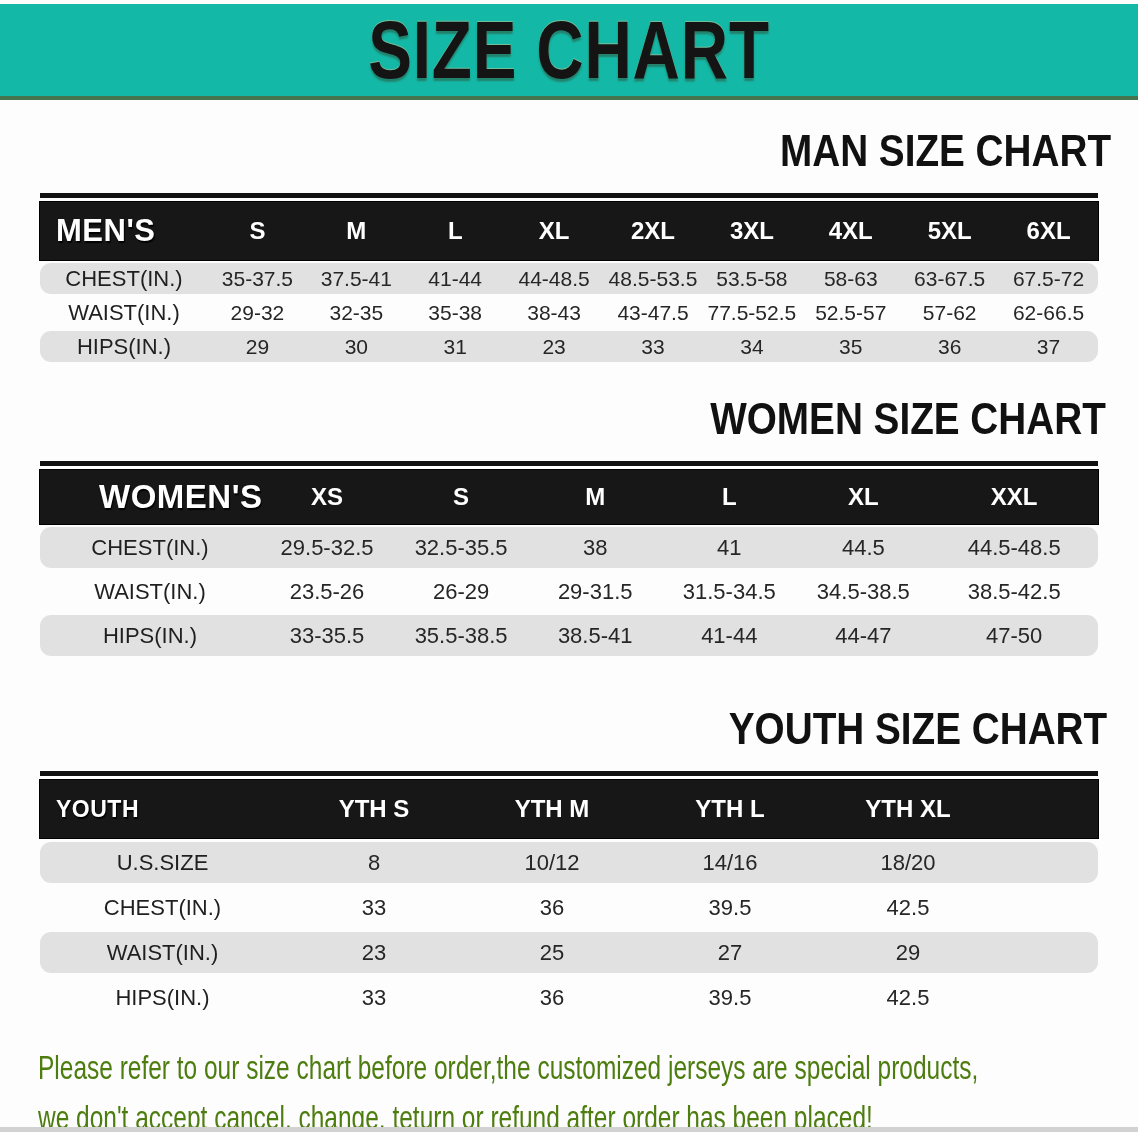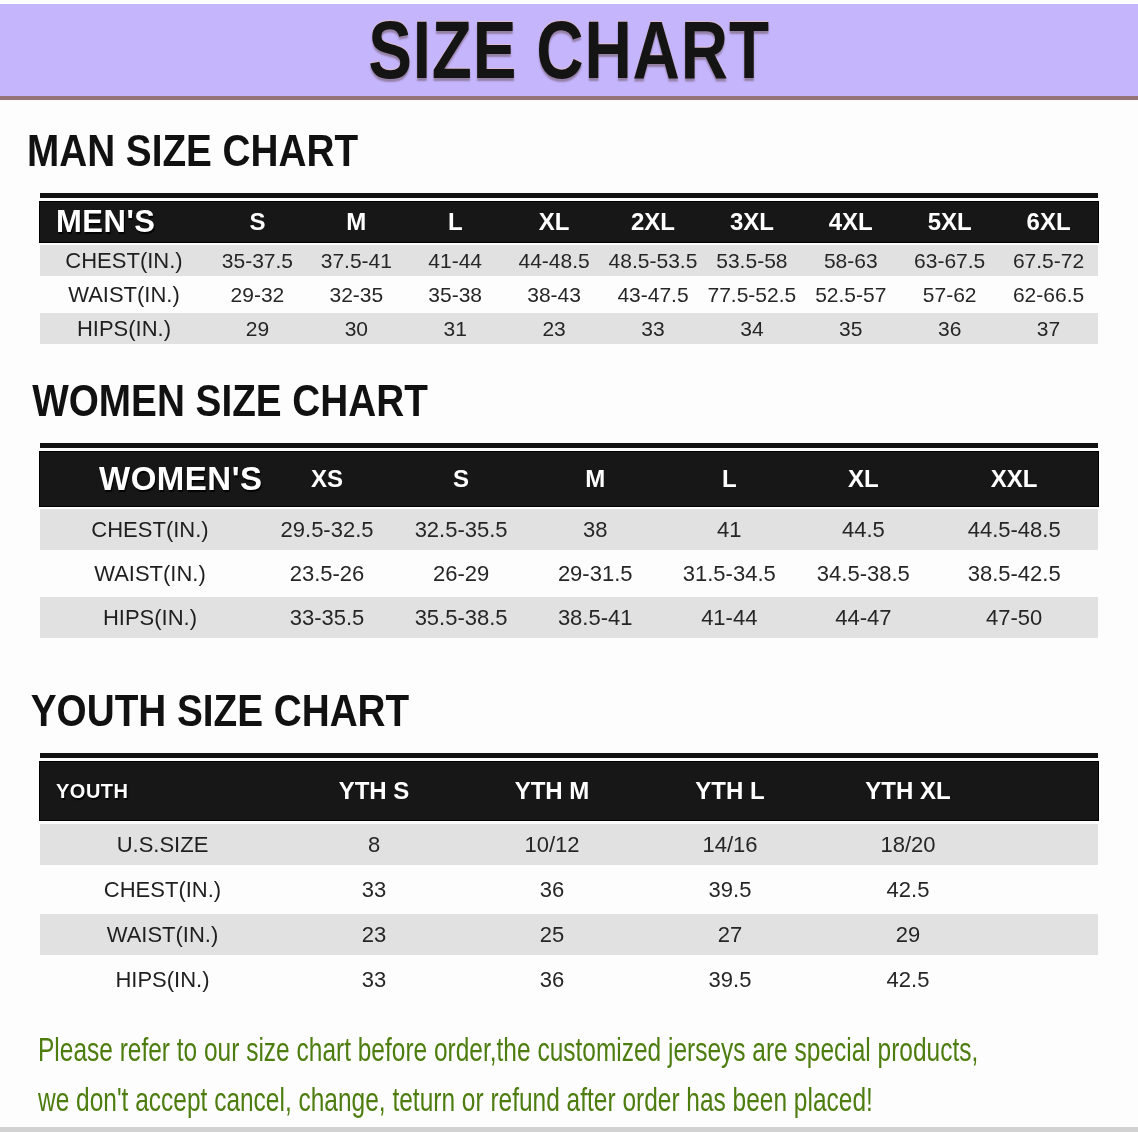--- a/index.html
+++ b/index.html
@@ -8,35 +8,35 @@
     font-family:"Liberation Sans", sans-serif;
     background:#fdfdfd;
     position:relative;
     overflow:hidden;
     color:#1c1c1c;
   }
   
   .banner {
     margin-top:4px;
     height:96px;
-    background:#c4b5fd;
+    background:#14b8a6;
     border-bottom:4px solid rgba(110,62,8,.55);
     display:flex; align-items:center; justify-content:center;
   }
   .banner-title {
     display:inline-block;
     font-size:82px; font-weight:900; color:#141414;
     letter-spacing:1px;
     transform:scaleX(.80);
     text-shadow:0 3px 2px rgba(60,30,0,.35), 0 -1px 0 rgba(255,200,140,.4);
     white-space:nowrap;
   }
   
   .section-heading {
-    text-align:left;
+    text-align:right;
     font-weight:800;
     color:#111;
   }
   .section-heading .cond {
     display:inline-block; transform:scaleX(.86); white-space:nowrap;
     letter-spacing:0px;
   }
   .h-men   { margin-top:25px; font-size:45px; }
   .h-women { margin-top:31px; font-size:45px; }
   .h-youth { margin-top:47px; font-size:45px; }
@@ -44,34 +44,34 @@
   .size-table { margin:16px 40px 0 40px; }
   .top-rule { height:5px; background:#111; margin-bottom:4px; }
   .row { display:grid; align-items:center; }
   .men-grid   .row { grid-template-columns:168px repeat(9, 1fr); }
   .women-grid .row { grid-template-columns:220px repeat(5, 1fr) 1.25fr; }
   .youth-grid .row { grid-template-columns:245px repeat(4, 178px) 1fr; }
   .header-row {
     background:#171717; color:#fff;
     box-shadow:0 0 0 1px #000;
   }
-  .men-grid   .header-row { height:40px; }
+  .men-grid   .header-row { height:58px; }
   .women-grid .header-row { height:54px; }
   .youth-grid .header-row { height:58px; }
   .cell { text-align:center; white-space:nowrap; }
   .corner {
     text-align:left; padding-left:16px;
     font-weight:800; letter-spacing:.5px;
     text-shadow:1px 2px 1px rgba(0,0,0,.9);
   }
   .men-grid   .corner { font-size:31px; }
   .women-grid .corner { font-size:33px;margin-left:43px; }
-  .youth-grid .corner { font-size:20px; }
+  .youth-grid .corner { font-size:23px; }
   .col-h { font-size:24px; font-weight:600; }
-  .data-row { color:#262626; font-size:22px; margin-top:3px; }
+  .data-row { color:#262626; font-size:22px; margin-top:3px;border-radius:11px; }
   .men-grid   .data-row { height:31px; font-size:21px; }
   .women-grid .data-row { height:41px; }
   .youth-grid .data-row { height:41px; margin-top:4px; }
   .data-row.gray { background:#E1E1E1; }
   .data-row .cell.label { font-size:22px; color:#1f1f1f; }
   
   .disclaimer {
     margin:24px 4px 0 38px;
     color:#4d7c0f;
     font-size:34px;

